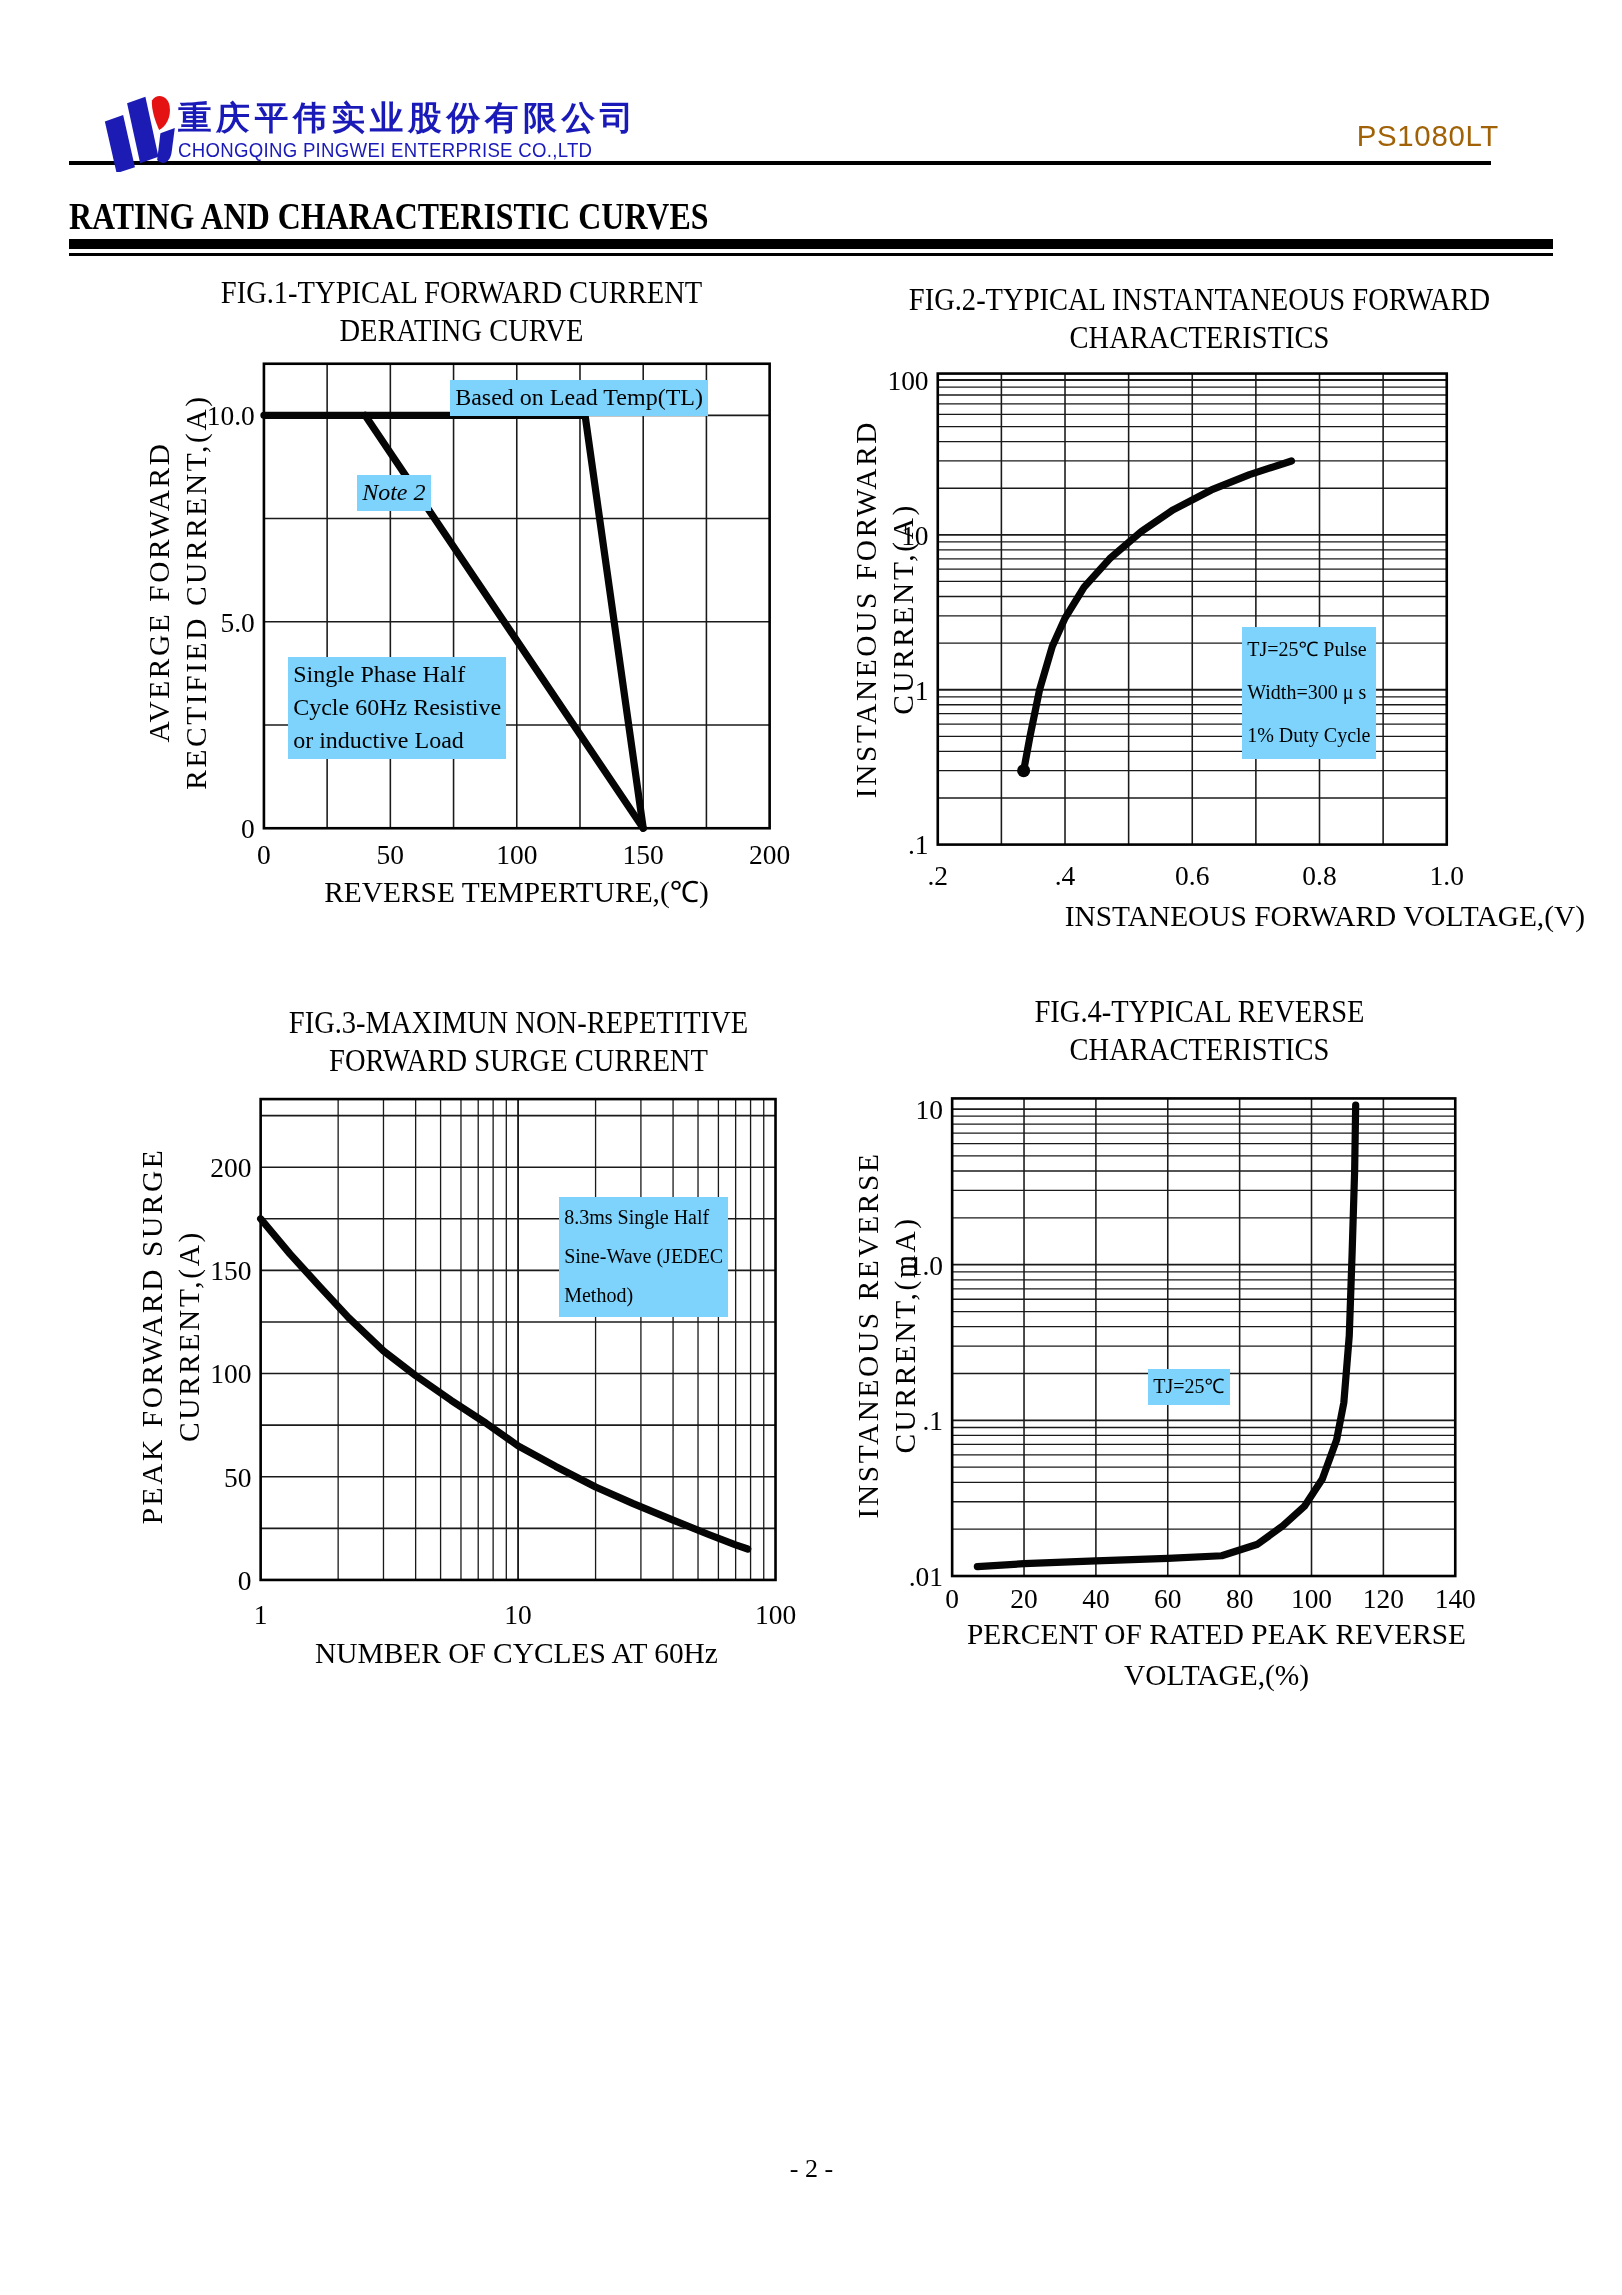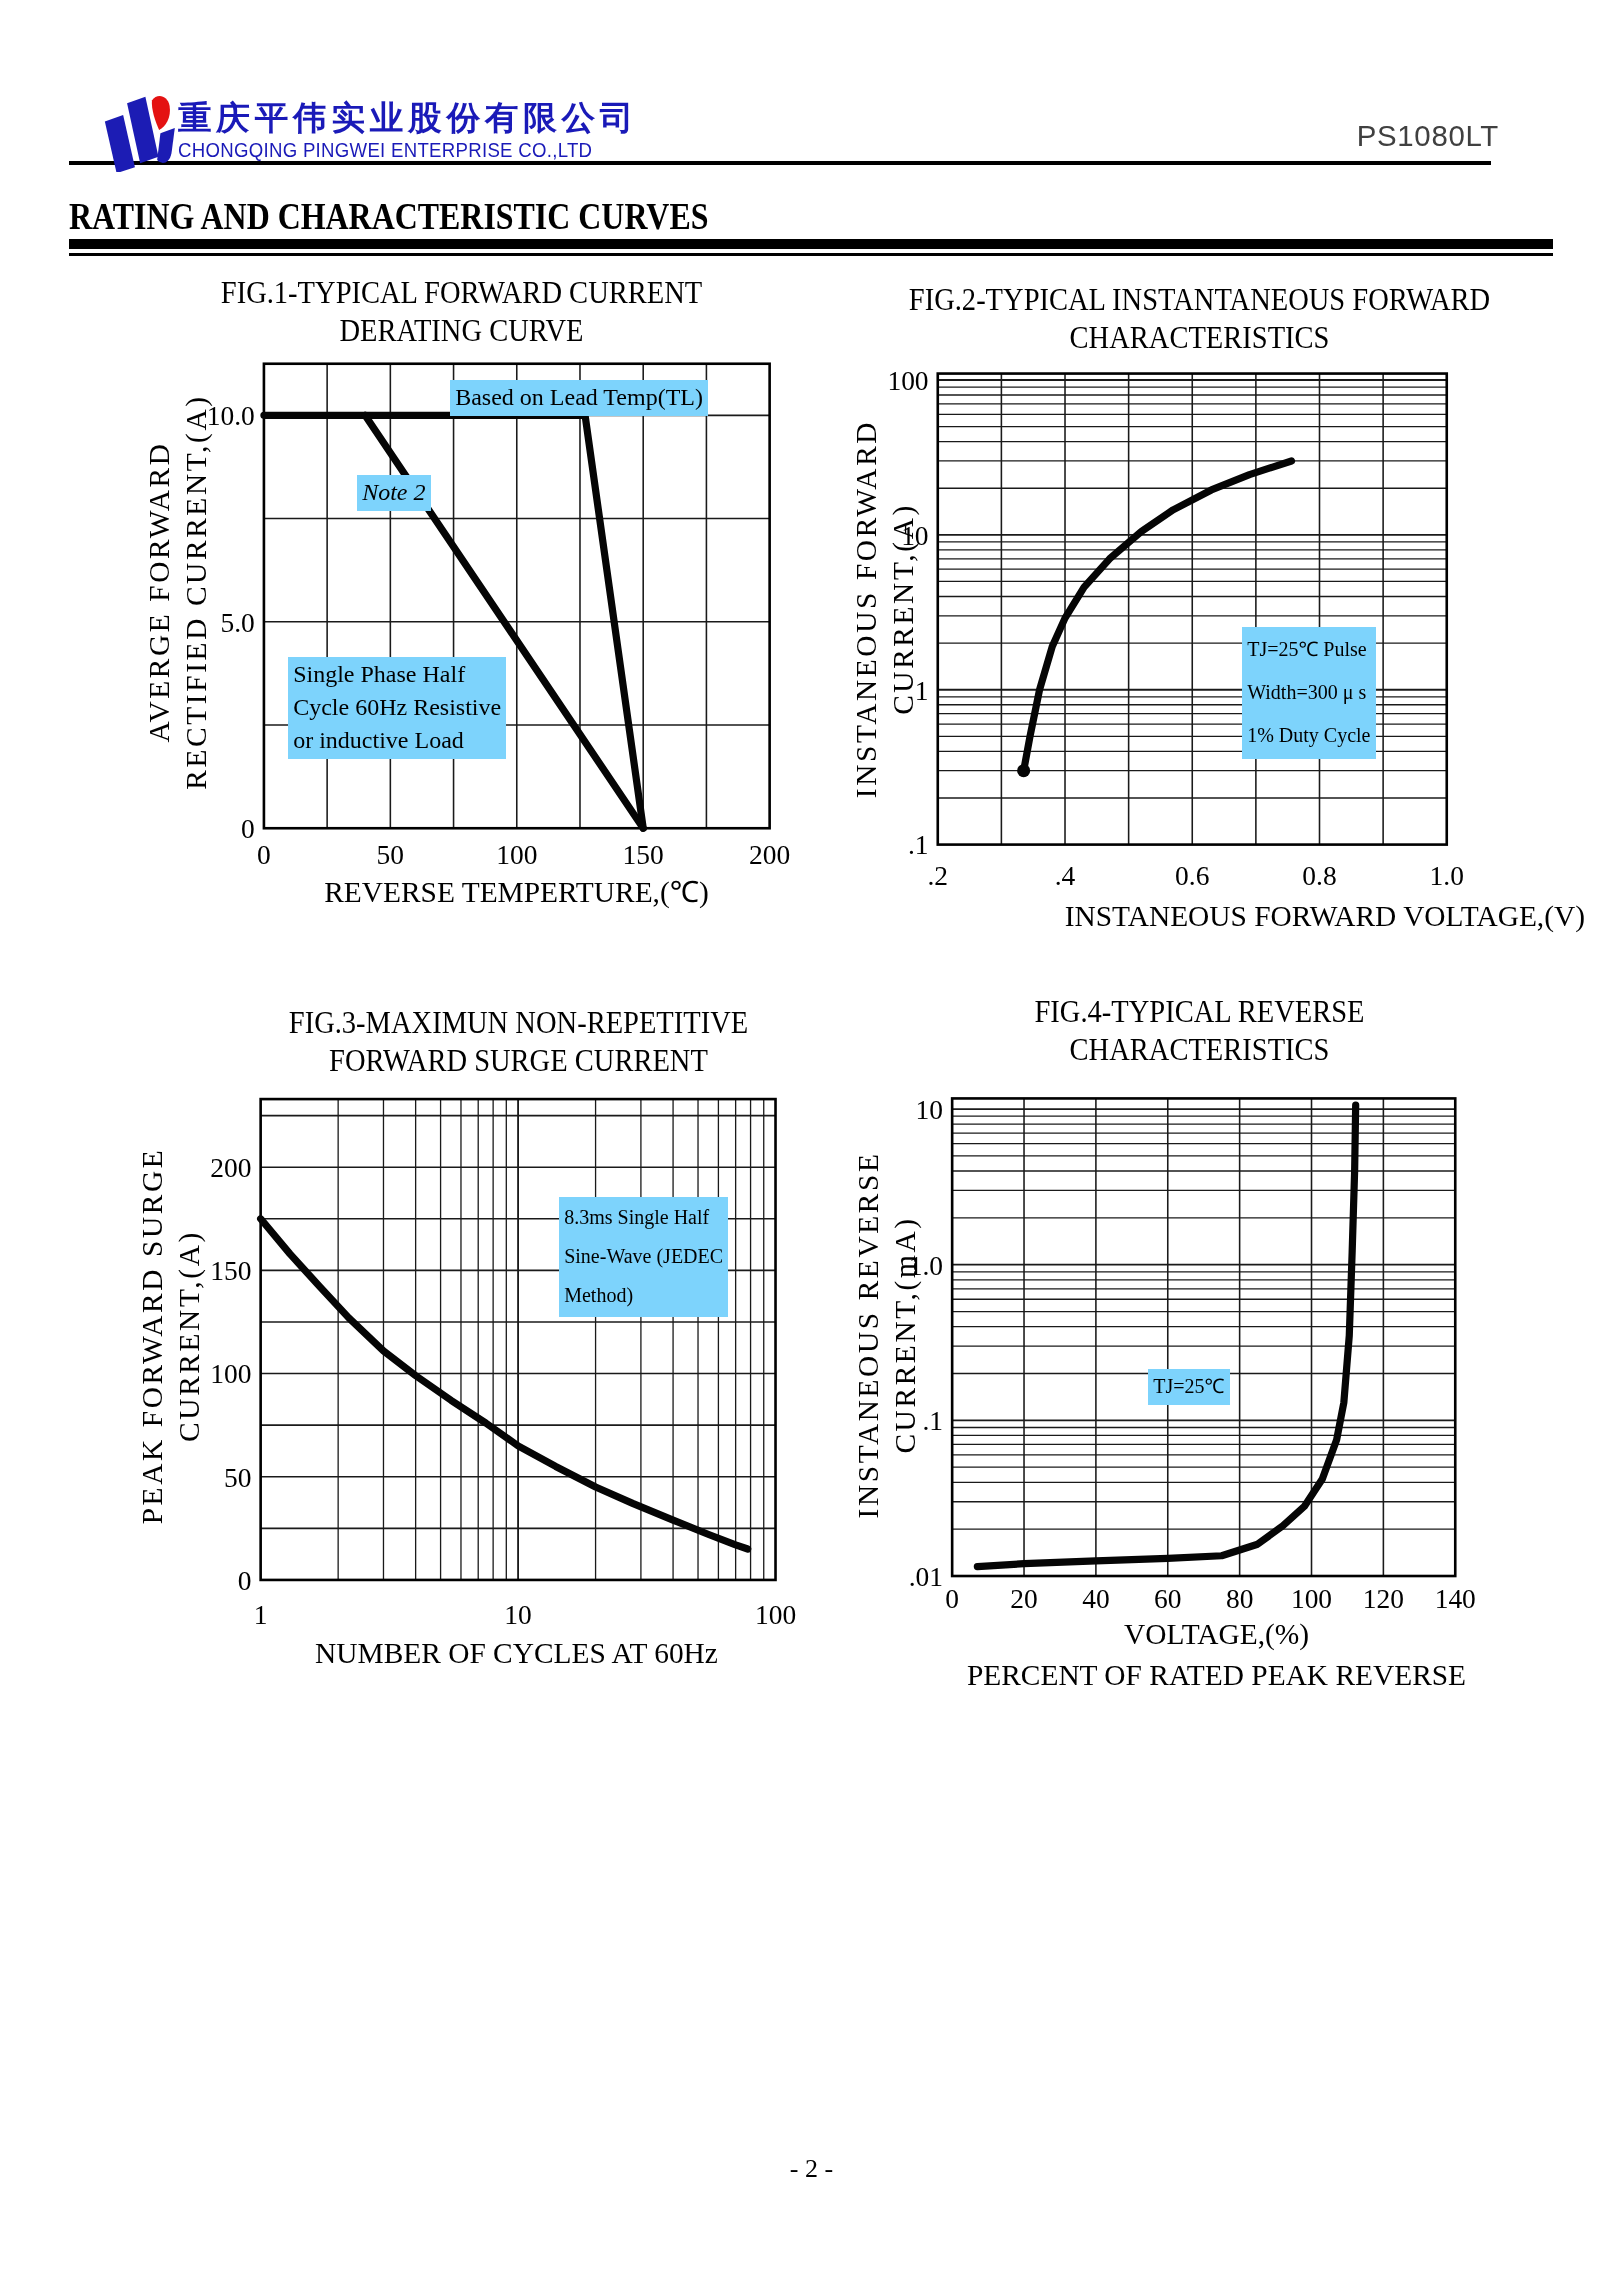--- a/index.html
+++ b/index.html
@@ -5,21 +5,21 @@
   html,body{margin:0;padding:0;}
   body{width:1623px;height:2295px;background:#ffffff;position:relative;overflow:hidden;
        font-family:"Liberation Serif",serif;color:#000;}
   .abs{position:absolute;}
   
   .company-cn{left:178px;top:96px;font-family:"Liberation Sans",sans-serif;font-weight:700;
               font-size:33px;letter-spacing:4.6px;color:#1a1ab8;transform:scaleX(1.02);transform-origin:left top;}
   .company-en{left:178px;top:139px;font-family:"Liberation Sans",sans-serif;font-weight:400;
               font-size:19.6px;letter-spacing:0.3px;color:#1a1ab8;transform:scaleX(.95);transform-origin:left top;}
   .part-number{left:1335px;top:119px;width:164px;text-align:right;font-family:"Liberation Sans",sans-serif;
-              font-size:29.4px;color:#404040;letter-spacing:0.7px;}
+              font-size:29.4px;color:#a16207;letter-spacing:0.7px;}
   .header-rule{left:69px;top:161px;width:1422px;height:3.9px;background:#000;}
   .section-title{left:69px;top:194px;font-size:38px;font-weight:700;transform:scaleX(.84);
                  transform-origin:left top;letter-spacing:0px;white-space:nowrap;}
   .rule-thick{left:69px;top:239px;width:1484px;height:9.8px;background:#000;}
   .rule-thin{left:69px;top:253px;width:1484px;height:2.6px;background:#000;}
   
   .fig-title{width:851px;text-align:center;font-size:31px;line-height:38px;transform:scaleX(.92);
              transform-origin:center top;white-space:nowrap;}
   .xlab{width:785px;text-align:center;font-size:29.4px;line-height:41px;white-space:nowrap;}
   .ylab{transform:translate(-50%,-50%) rotate(-90deg);white-space:nowrap;text-align:center;
@@ -79,22 +79,22 @@
 </div>
 <div class="abs ylab" style="left:887px;top:1335px;">
   <div>INSTANEOUS REVERSE</div>
   <div>CURRENT,(mA)</div>
 </div>
 
 <div class="abs xlab" style="left:124px;top:872px;">REVERSE TEMPERTURE,(℃)</div>
 <div class="abs xlab" style="left:800px;top:896px;text-align:right;">INSTANEOUS FORWARD VOLTAGE,(V)</div>
 <div class="abs xlab" style="left:124px;top:1633px;">NUMBER OF CYCLES AT 60Hz</div>
 <div class="abs xlab" style="left:824px;top:1614px;">
+  <div>PERCENT OF RATED PEAK REVERSE</div>
   <div>VOLTAGE,(%)</div>
-  <div>PERCENT OF RATED PEAK REVERSE</div>
 </div>
 
 <div class="abs ann" style="left:450px;top:380px;">
   <div>Based on Lead Temp(TL)</div>
 </div>
 <div class="abs ann" style="left:357px;top:475px;font-style:italic;">
   <div>Note 2</div>
 </div>
 <div class="abs ann" style="left:288px;top:657px;">
   <div>Single Phase Half</div>

